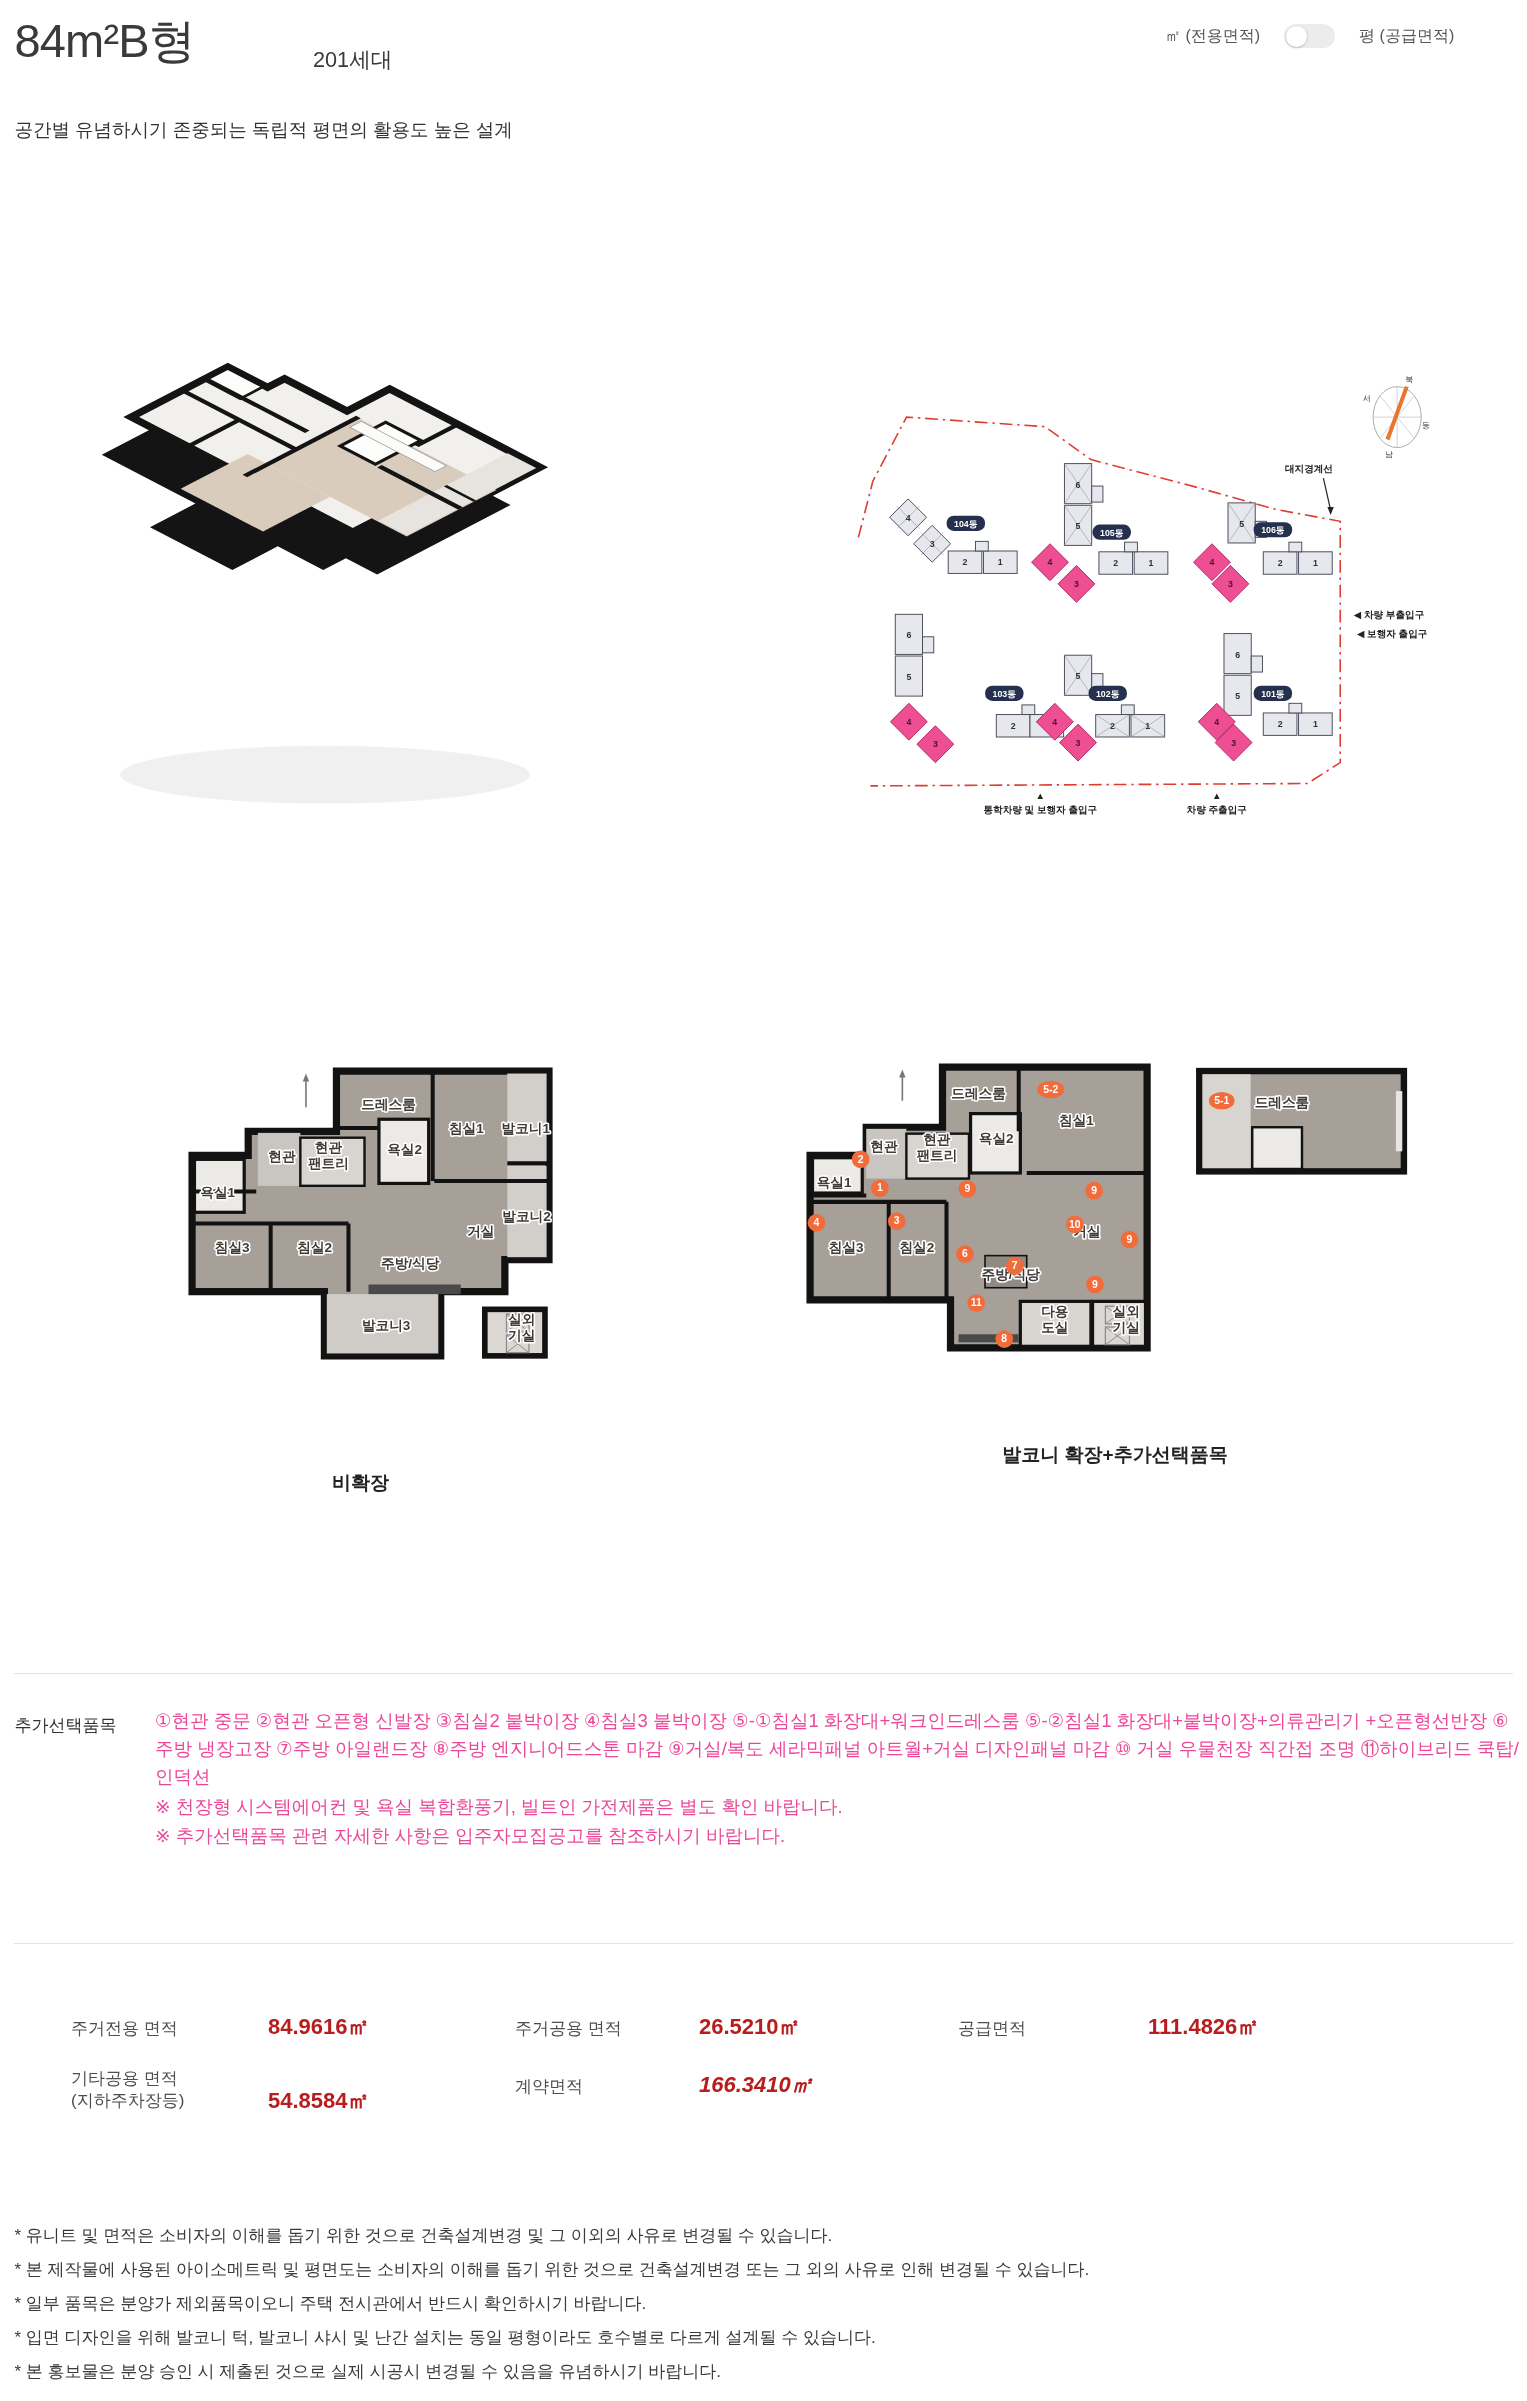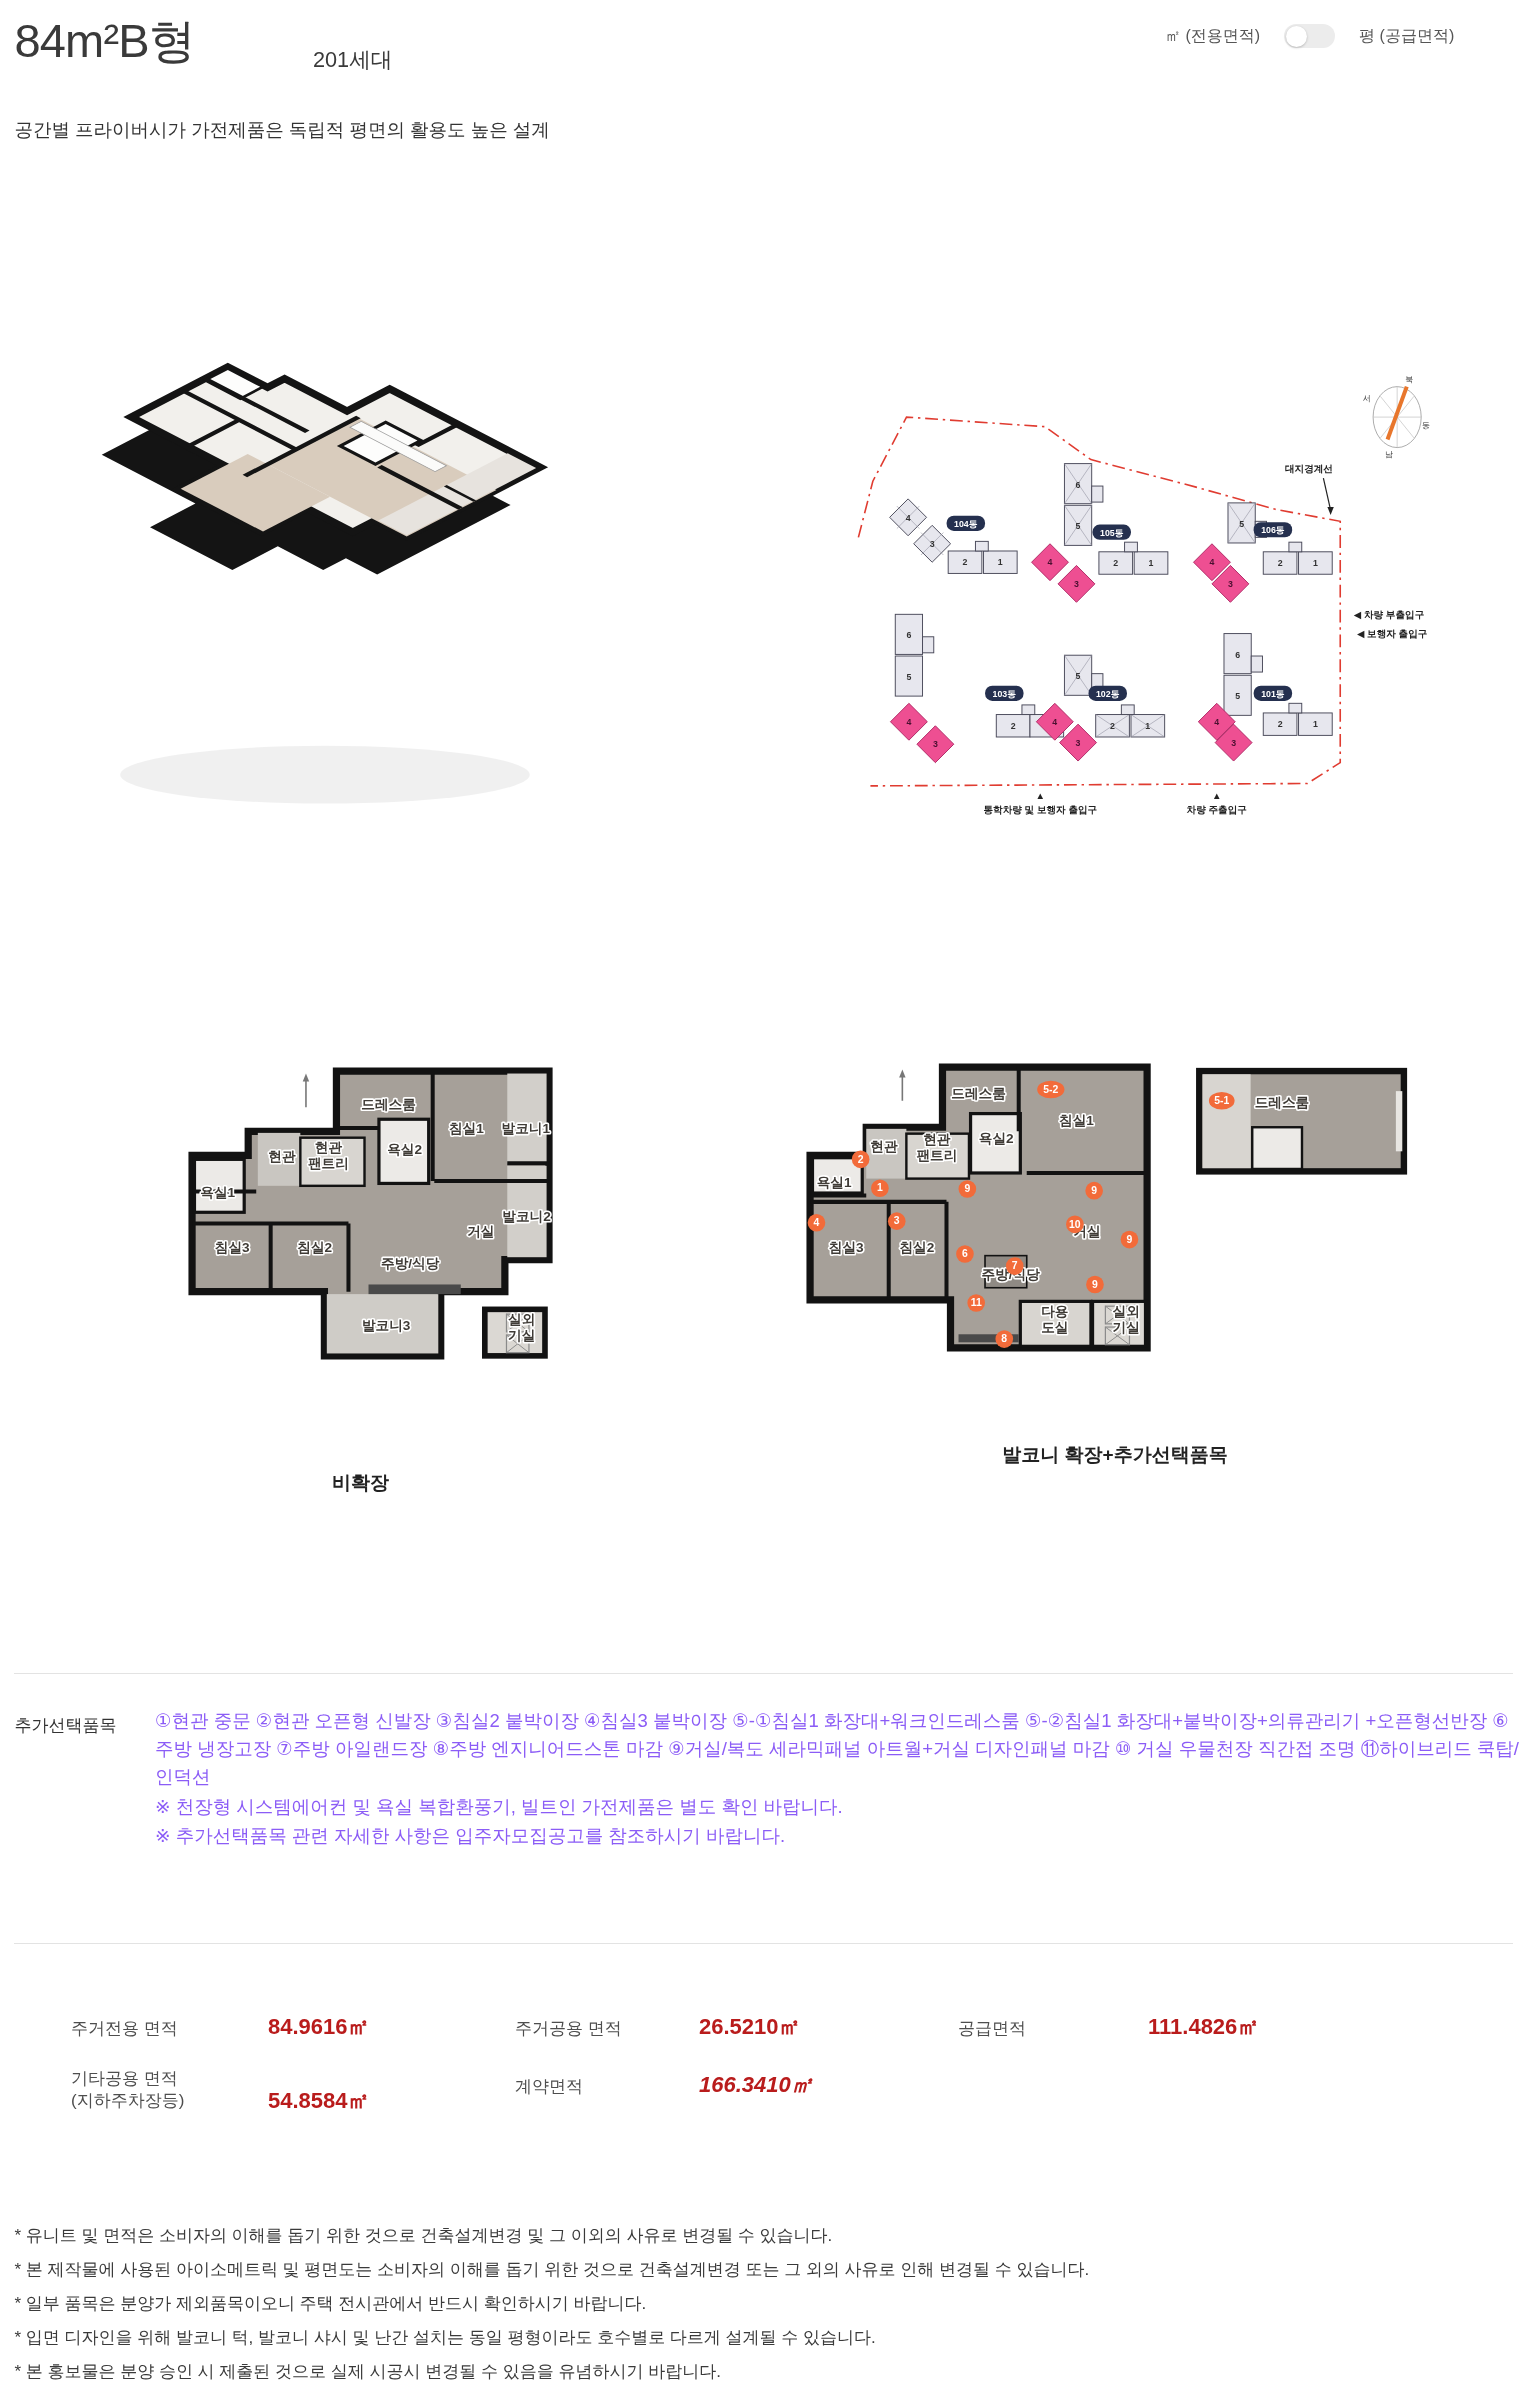--- a/index.html
+++ b/index.html
@@ -14,21 +14,21 @@
   .unit-toggle{left:1165px;top:24px;display:flex;align-items:center;gap:24px;font-size:16px;color:#555;}
   .pill{width:51px;height:24px;border-radius:12px;background:#ececec;position:relative;cursor:pointer;}
   .knob{position:absolute;left:1.6px;top:1.6px;width:21px;height:21px;border-radius:50%;background:#fff;box-shadow:0 0.8px 2.4px rgba(0,0,0,.25);}
   .subtitle{left:14.4px;top:117px;font-size:18.5px;color:#333;}
   
   .plan-caption{font-size:19px;font-weight:bold;color:#222;text-align:center;}
   
   .divider{left:14.4px;width:1499px;height:0.8px;background:#e3e3e3;}
   
   .opt-label{left:14.4px;top:1714px;font-size:17px;color:#333;}
-  .opt-block{left:155px;top:1707px;width:1364px;font-size:18.5px;line-height:28px;color:#8b5cf6;font-weight:500;}
+  .opt-block{left:155px;top:1707px;width:1364px;font-size:18.5px;line-height:28px;color:#ec4899;font-weight:500;}
   .opt-note{margin-top:1.6px;}
   
   .area-label{font-size:17px;color:#4e4e4e;line-height:21.7px;}
   .area-value{font-size:22px;font-weight:bold;color:#b91c1c;margin-left:42px;}
   
   .footnotes{left:14.4px;top:2219px;font-size:17px;color:#3a3a3a;line-height:34px;}
   
   .room-label{font-size:17px;font-weight:bold;fill:#3f3b36;stroke:#ffffff;stroke-width:4px;paint-order:stroke;stroke-linejoin:round;text-anchor:middle;}
   .badge-text{font-size:13px;font-weight:bold;fill:#ffffff;text-anchor:middle;stroke:none;}
   .site-unit{fill:#e7e7ee;stroke:#4a4a5a;stroke-width:1.2;}
@@ -44,21 +44,21 @@
 
 <div class="abs title">84m²B형</div>
 <div class="abs units-count">201세대</div>
 <div class="abs unit-toggle">
   <span>㎡ (전용면적)</span>
   <span class="pill">
       <span class="knob"></span>
     </span>
   <span>평 (공급면적)</span>
 </div>
-<div class="abs subtitle">공간별 프라이버시가 가전제품은 독립적 평면의 활용도 높은 설계</div>
+<div class="abs subtitle">공간별 유념하시기 존중되는 독립적 평면의 활용도 높은 설계</div>
 
 <div class="abs" style="left:68px;top:337px;">
   <svg width="522" height="514" viewBox="0 0 650 640">
     <ellipse cx="320" cy="545" rx="255" ry="36" fill="#000" opacity="0.06"></ellipse>
     <g transform="translate(298,168)">
       <g transform="scale(1,0.52) rotate(45)">
         <path d="M210,15 L475,15 L475,250 L420,250 L420,290 L340,290 L340,370 L195,370 L195,290 L30,290 L30,120 L100,120 L100,90 L210,90 Z" transform="translate(-240,-190) translate(0,52)" fill="#141414"></path>
       </g>
     </g>
     <g transform="translate(298,140)">

